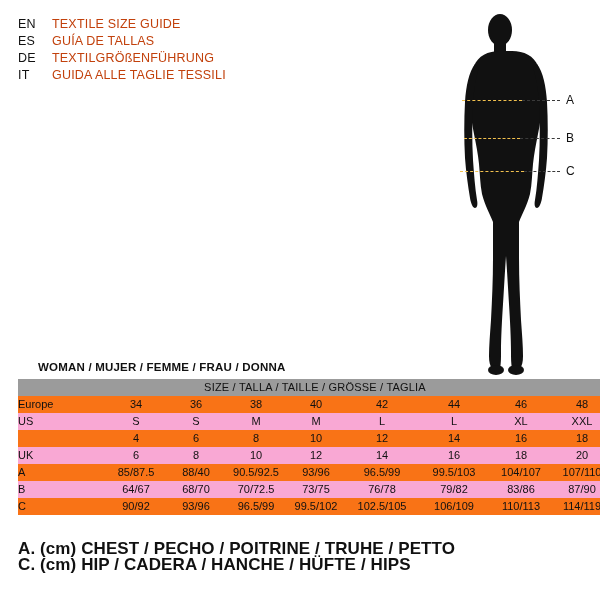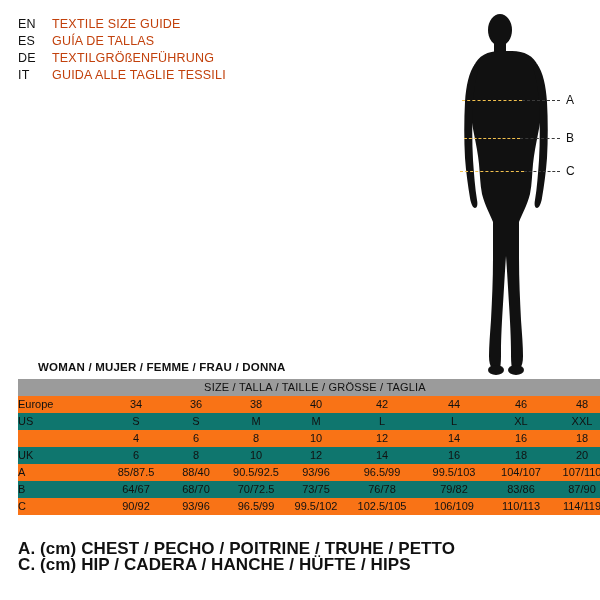--- a/index.html
+++ b/index.html
@@ -118,21 +118,21 @@
     letter-spacing: 0.2px;
   }
   .row-label {
     text-align: left !important;
     padding-left: 6px;
   }
   .row-shade td {
     background: #f97316;
   }
   .row-plain td {
-    background: #0f766e;
+    background: #f9a8d4;
     margin-top: 44px;
   }
 
   
   .notes {
     position: absolute;
     left: 18px;
     top: 541px;
     width: 560px;
   }

